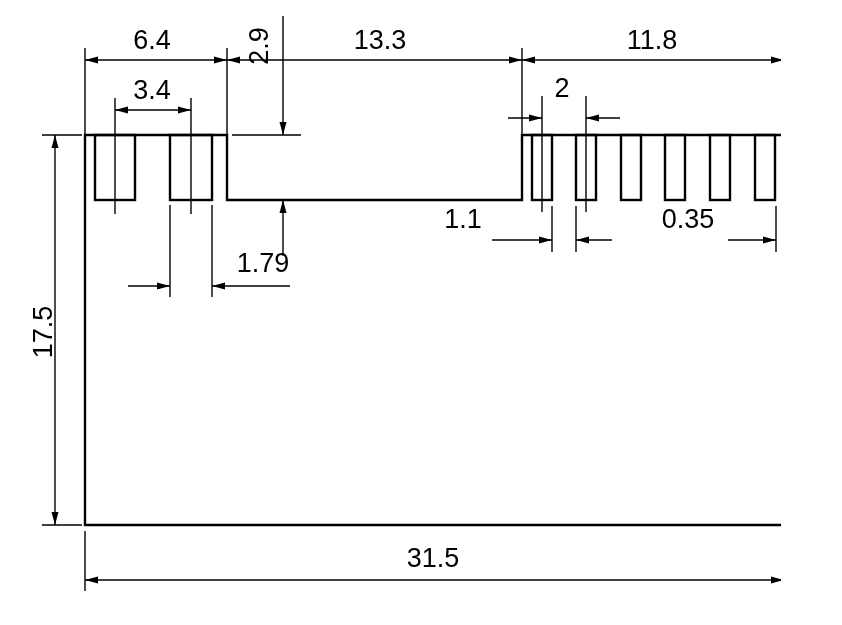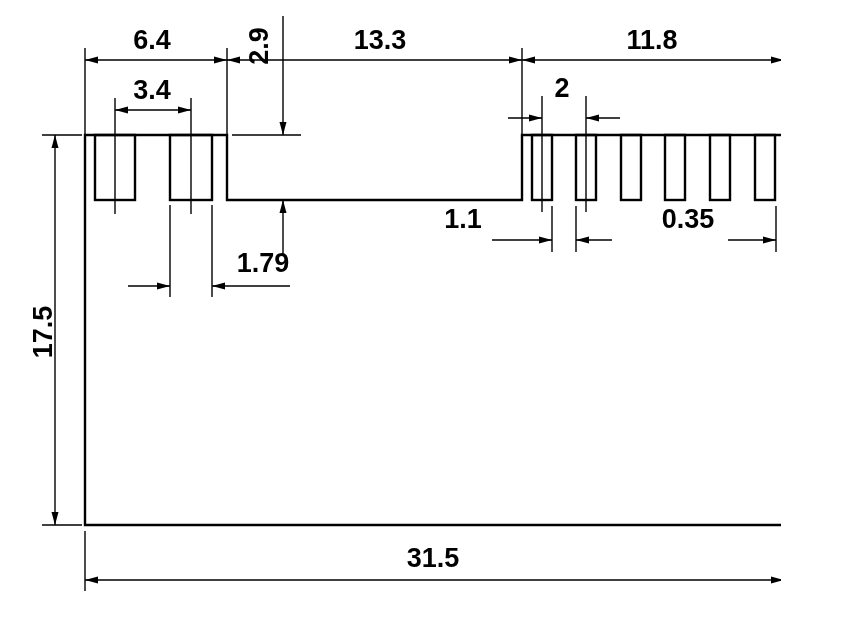--- a/index.html
+++ b/index.html
@@ -1,16 +1,16 @@
 <!DOCTYPE html>
 <html><head>
 <meta charset="utf-8">
 <style>
   html,body{margin:0;padding:0;background:#ffffff;}
-  .canvas{width:781px;height:625px;background:#ffffff;overflow:hidden;font-weight:bold;}
+  .canvas{width:781px;height:625px;background:#ffffff;overflow:hidden;}
   svg{display:block;}
   svg text{
     font-family:"Liberation Sans","DejaVu Sans",sans-serif;
     font-size:27px;
     fill:#000000;
   }
   .outline{fill:none;stroke:#000000;stroke-width:2.4;stroke-linejoin:miter;}
   .dim{fill:none;stroke:#000000;stroke-width:1.4;}
   .arrow{fill:#000000;stroke:none;}
 </style>

